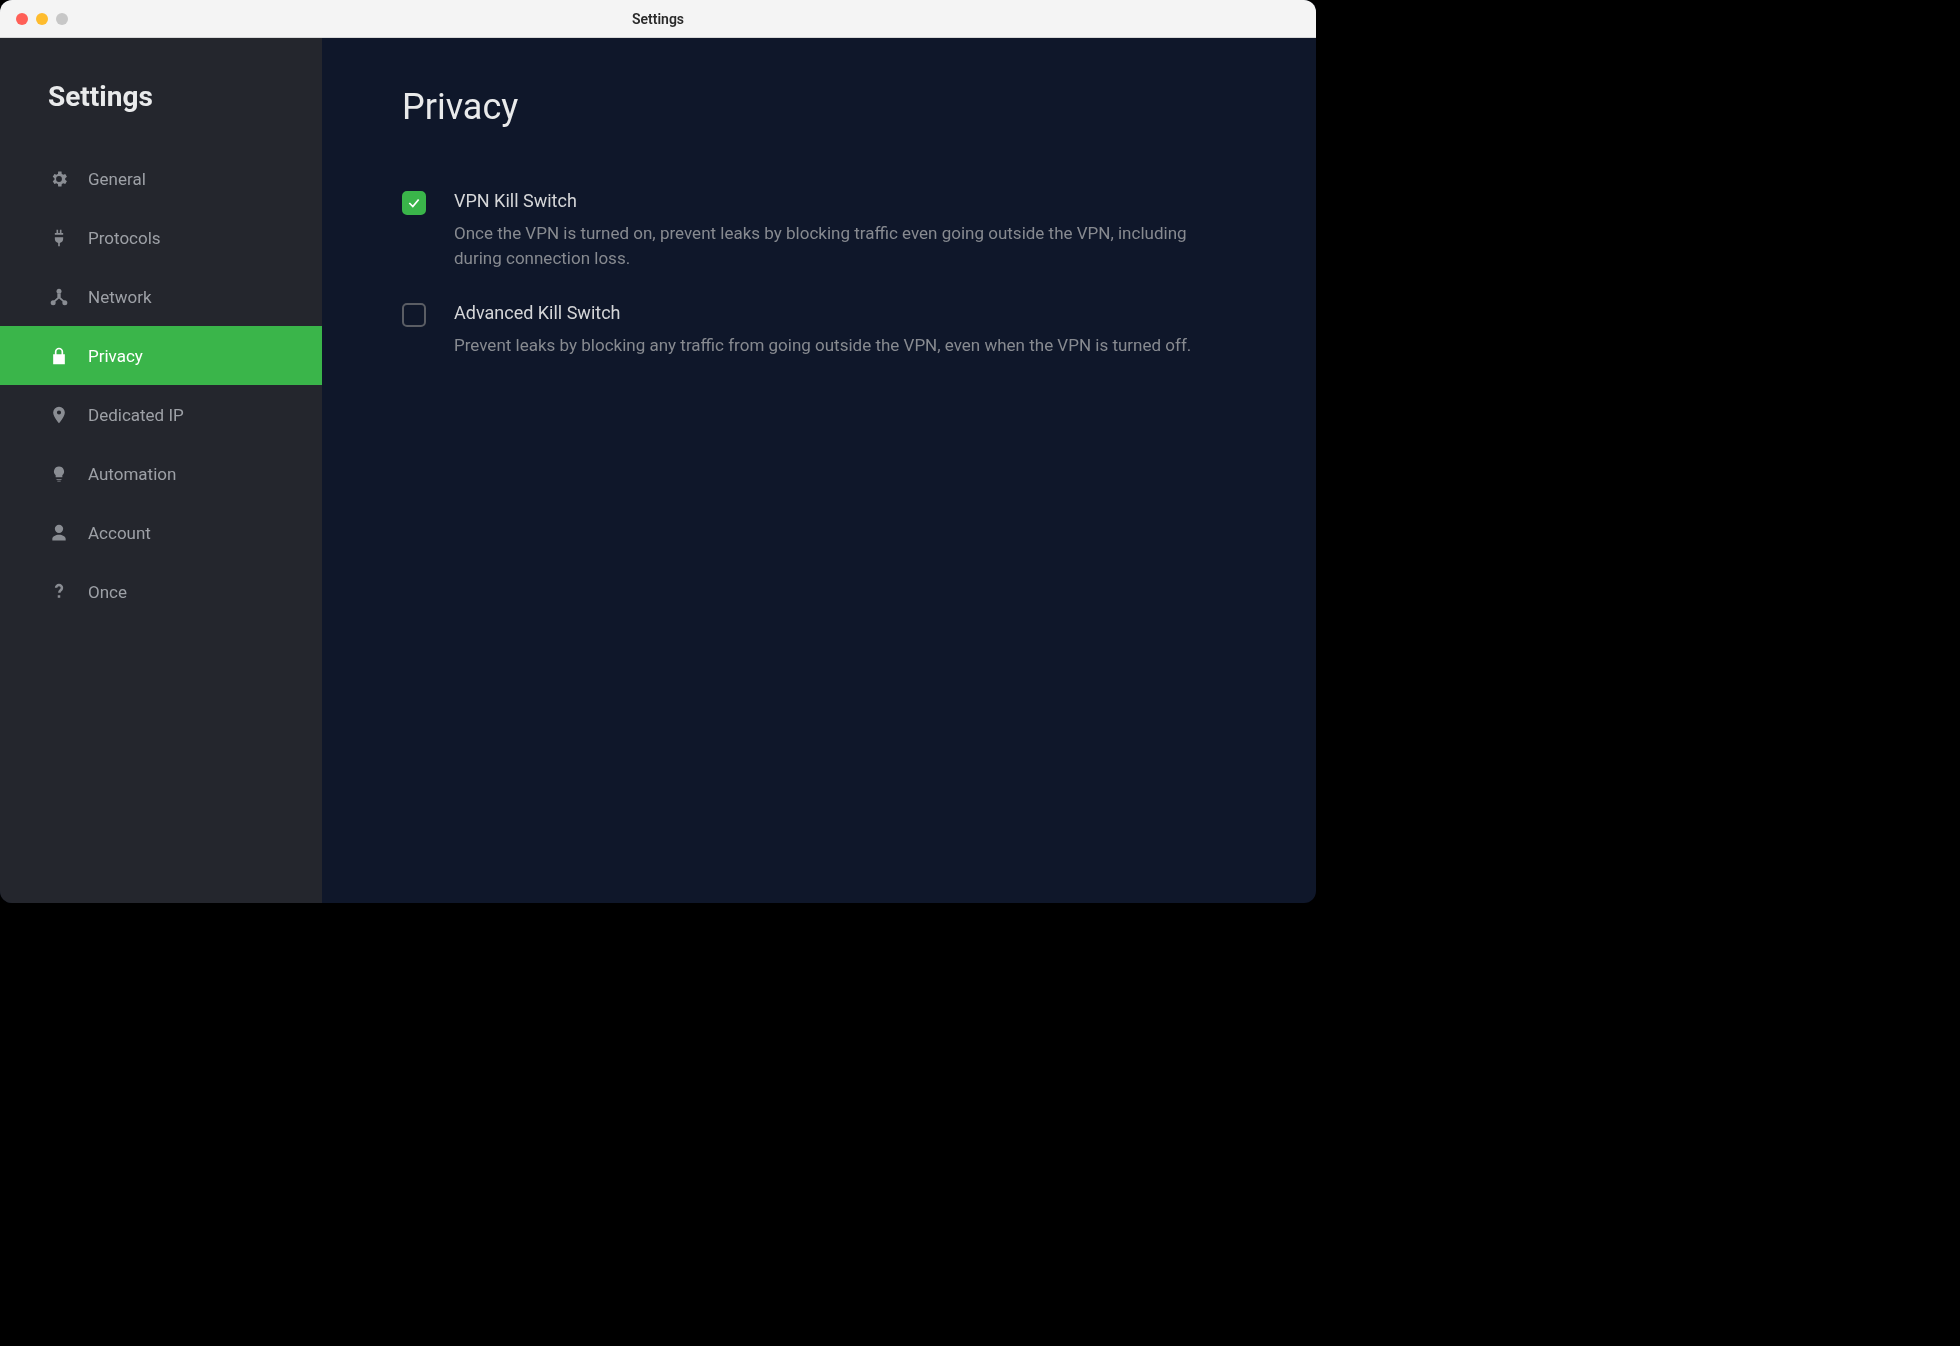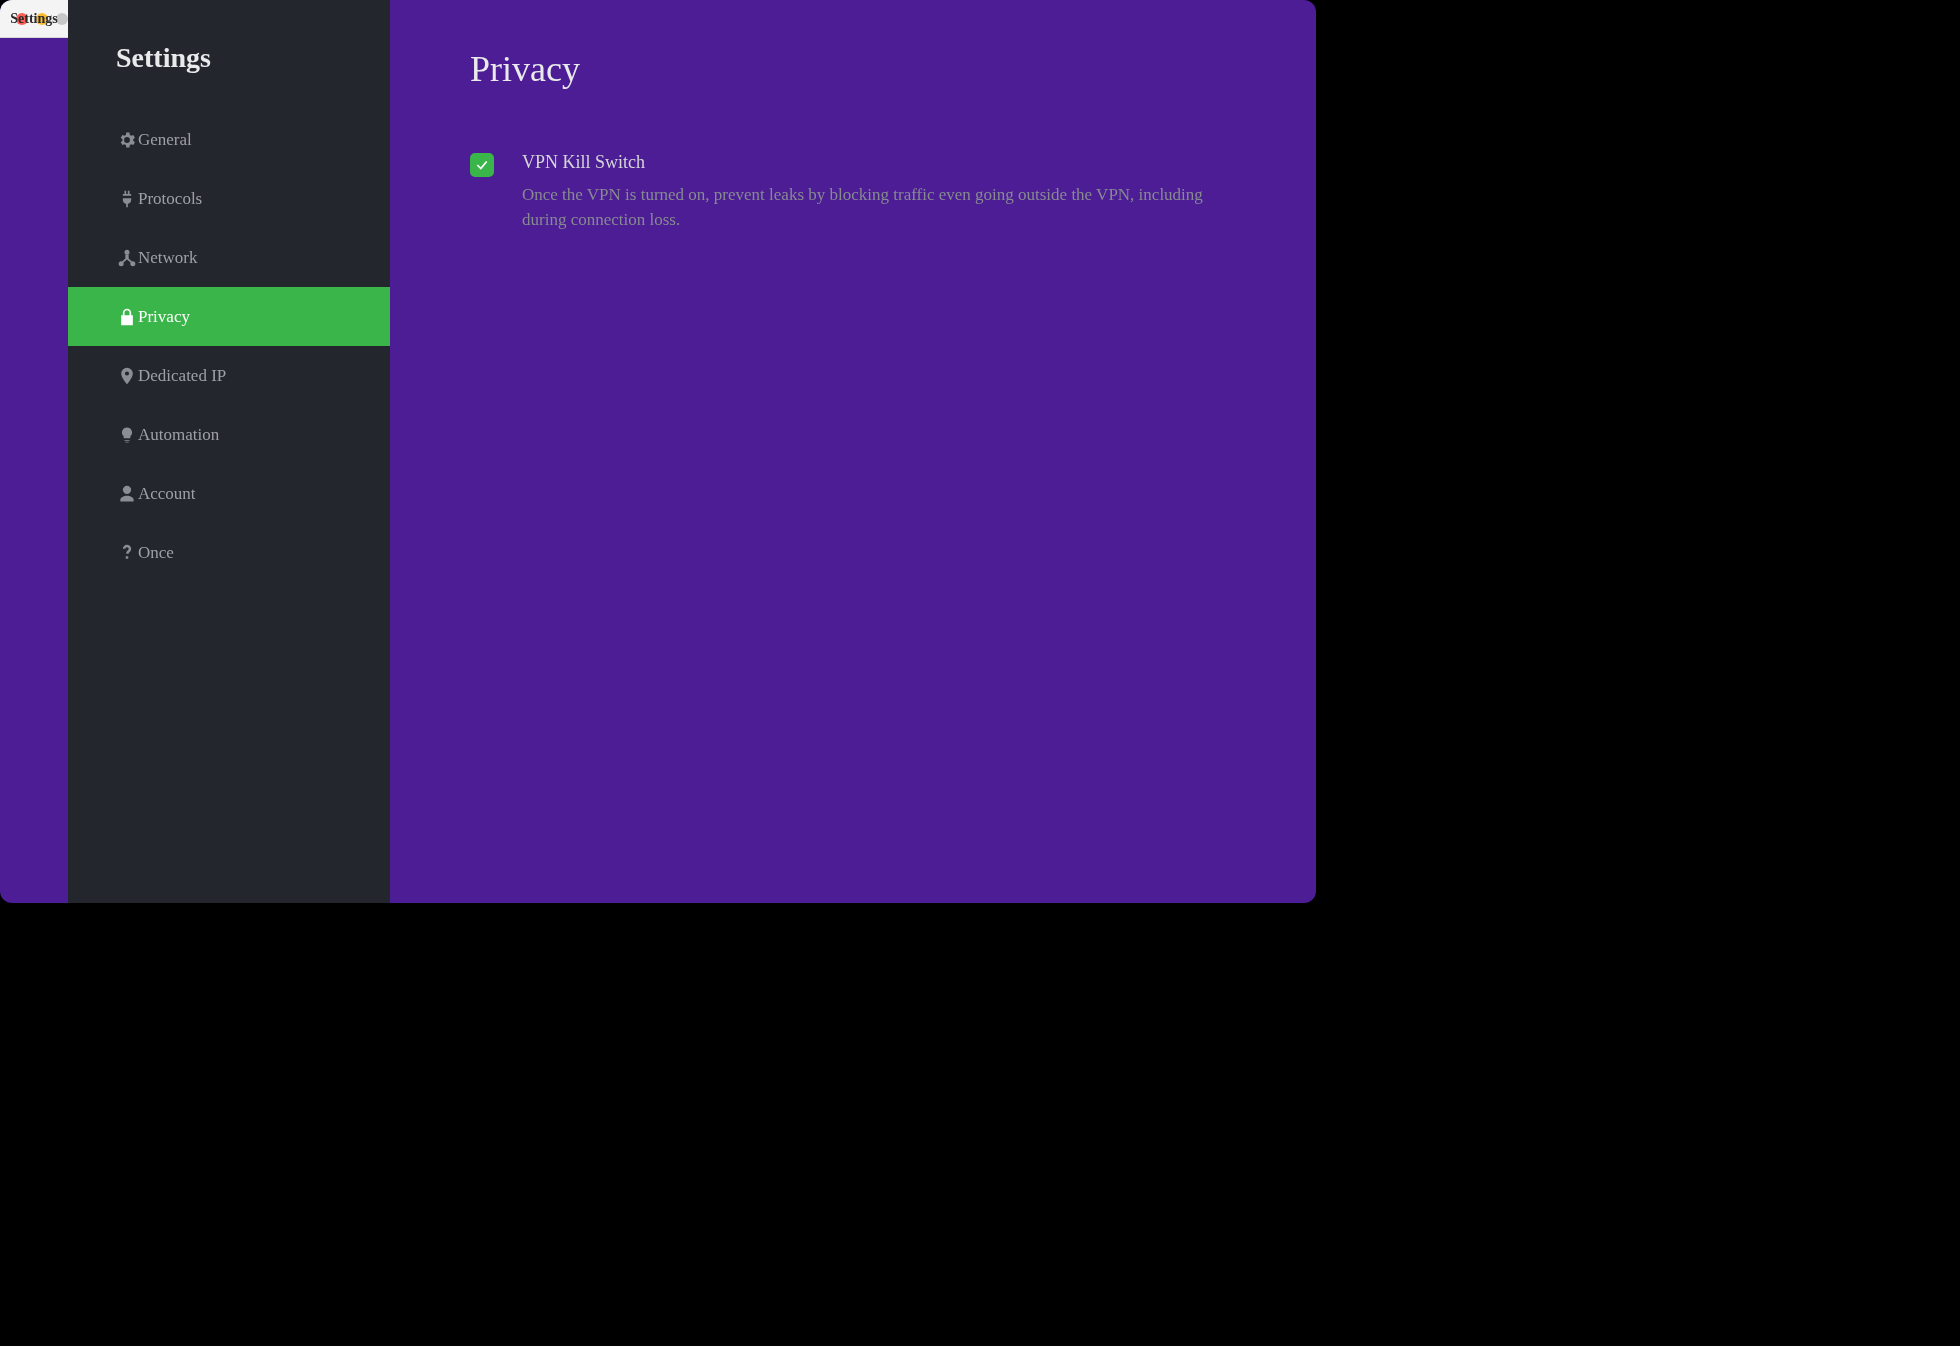--- a/index.html
+++ b/index.html
@@ -6,26 +6,25 @@
     body {
       font-family: -apple-system, BlinkMacSystemFont, "Segoe UI", Roboto, sans-serif;
       background: #000;
       width: 1316px;
       height: 903px;
       overflow: hidden;
     }
     .window {
       width: 100%;
       height: 100%;
-      background: #4c1d95;
+      background: #0f172a;
       border-radius: 12px;
       overflow: hidden;
       display: flex;
-      flex-direction: row;
-      font-family: Liberation Serif, serif;
+      flex-direction: column;
     }
     .titlebar {
       height: 38px;
       background: #f4f4f4;
       display: flex;
       align-items: center;
       position: relative;
       border-bottom: 1px solid #d8d8d8;
     }
     .traffic-lights {
@@ -67,20 +66,21 @@
       font-weight: 700;
       padding: 0 48px 36px 48px;
     }
     .sidebar-item {
       display: flex;
       align-items: center;
       height: 59px;
       padding-left: 48px;
       color: #9da0a6;
       cursor: pointer;
+      gap: 18px;
     }
     .sidebar-item.active {
       background: #3ab54a;
       color: #fff;
     }
     .sidebar-item.active .icon svg { fill: #fff; }
     .sidebar-item .icon {
       width: 22px;
       height: 22px;
       display: flex;
@@ -251,16 +251,23 @@
           <svg viewBox="0 0 24 24">
               <polyline points="4 12 10 18 20 6"></polyline>
             </svg>
         </div>
         <div class="setting-text">
           <div class="setting-label">VPN Kill Switch</div>
           <div class="setting-desc">Once the VPN is turned on, prevent leaks by blocking traffic even going outside the VPN, including during connection loss.</div>
         </div>
       </div>
 
+      <div class="setting-row">
+        <div class="checkbox"></div>
+        <div class="setting-text">
+          <div class="setting-label">Advanced Kill Switch</div>
+          <div class="setting-desc">Prevent leaks by blocking any traffic from going outside the VPN, even when the VPN is turned off.</div>
+        </div>
+      </div>
 
     </div>
   </div>
 </div>
 
 </body></html>

